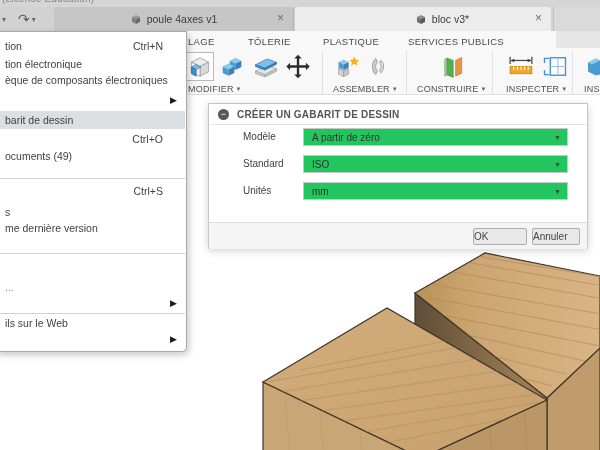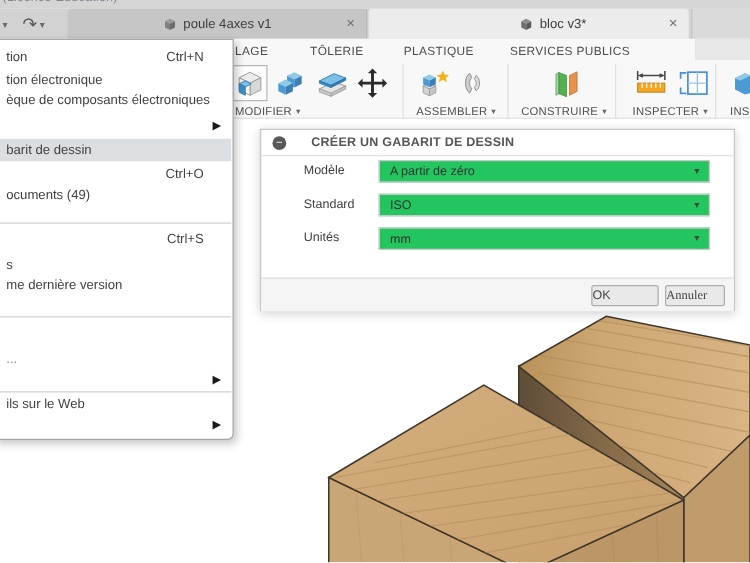--- a/index.html
+++ b/index.html
@@ -42,31 +42,31 @@
   .mi .arr{position:absolute;right:8px;font-size:9px;color:#1a1a1a;}
   .mi.hl{background:#dcdfe1;}
   .msep{position:absolute;left:1px;right:1px;height:1px;background:#d2d2d2;}
 
   
   .dialog{position:absolute;left:208px;top:103px;width:380px;height:146px;background:#fff;
     border:1px solid #c6c6c6;box-shadow:0 2px 8px rgba(0,0,0,.18);z-index:20;}
   .dlg-header{position:relative;height:21px;border-bottom:1px solid #e4e4e4;display:flex;align-items:center;}
   .dlg-collapse{width:11px;height:11px;border-radius:50%;background:#585858;color:#fff;font-size:9px;line-height:10px;
     text-align:center;margin-left:9px;flex:0 0 auto;}
-  .dlg-title{margin-left:20px;font-size:10px;font-weight:bold;color:#555;letter-spacing:.2px;}
+  .dlg-title{margin-left:8px;font-size:10px;font-weight:bold;color:#555;letter-spacing:.2px;}
   .dlg-row{position:absolute;left:0;width:100%;height:18px;}
   .dlg-row .flabel{position:absolute;left:14px;top:3px;font-size:10px;color:#3f3f3f;margin-left:20px;}
   .dd{position:absolute;left:94px;top:0;width:265px;height:18px;border:1px solid #c9c9c9;background:#22c55e;}
   .dd .val{position:absolute;left:8px;top:3px;font-size:10px;color:#333;}
   .dd .ddc{position:absolute;right:6px;top:5px;font-size:7px;color:#444;}
   .dlg-footer{position:absolute;left:0;top:118px;width:100%;height:27px;background:#f5f5f5;border-top:1px solid #dedede;}
   .btn{position:absolute;top:5px;height:17px;background:#e9e9e9;border:1px solid #aeaeae;border-radius:2px;
     font-size:10px;color:#444;line-height:15px;}
   .btn.ok{right:60px;width:54px;}
-  .btn.cancel{right:7px;width:48px;font-family:Liberation Serif, serif;}
+  .btn.cancel{right:7px;width:48px;}
 
   .viewport{position:absolute;left:0;top:95px;width:600px;height:355px;background:#fff;}
 </style>
 </head>
 <body>
 
 <div class="screen">
 
   <div class="viewport">
     <svg width="600" height="355" viewBox="0 95 600 355">

